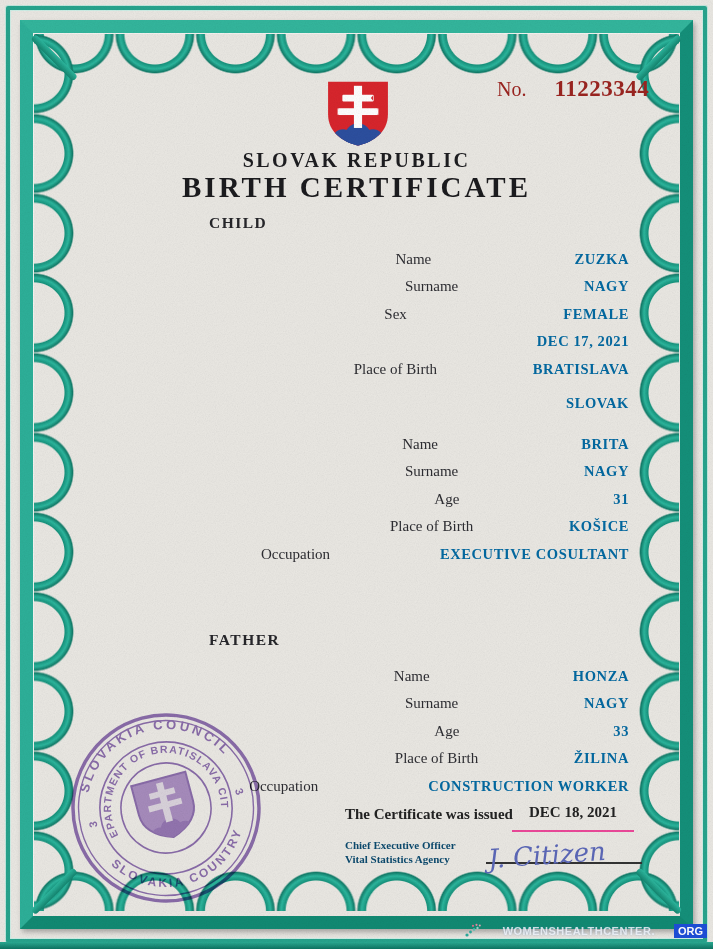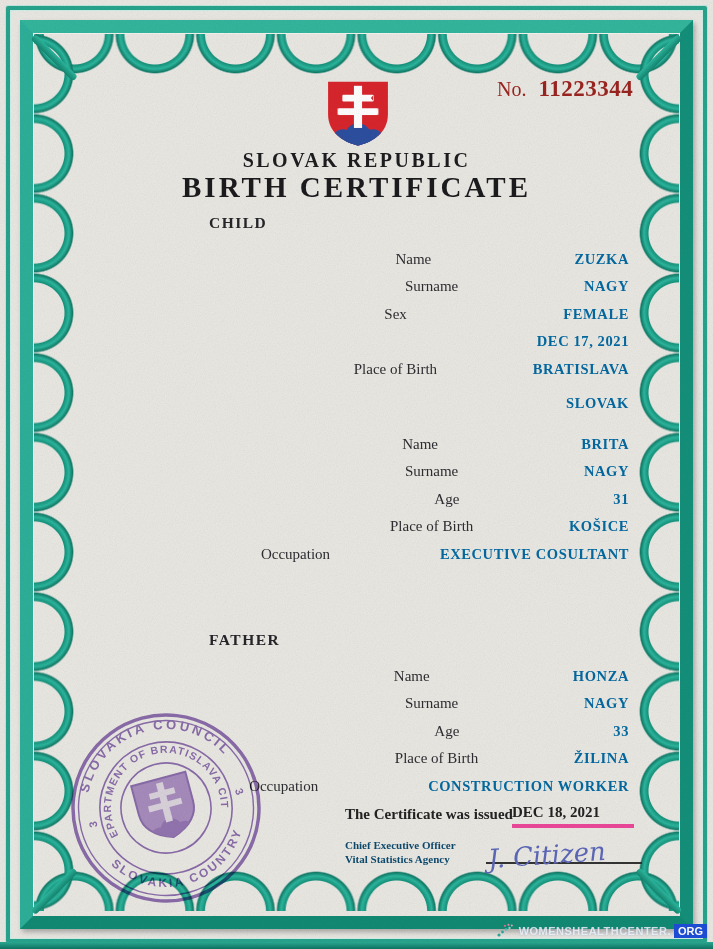--- a/index.html
+++ b/index.html
@@ -29,56 +29,56 @@
   .sc-bottom{left:34px;top:869px;width:645px;height:42px;
     background-image:radial-gradient(circle at 50% 100%, transparent 30px, #16937d 31px, #2cb79e 35px, #117c69 38.5px, transparent 40px);
     background-size:80.6px 42px;background-repeat:repeat-x;}
   .diag{position:absolute;width:60px;height:7px;border-radius:4px;
         background:linear-gradient(#2cb79e,#148570);}
   .d-tl{left:33px;top:33px;transform:rotate(45deg);transform-origin:0 50%;}
   .d-tr{right:33px;top:33px;transform:rotate(-45deg);transform-origin:100% 50%;}
   .d-bl{left:33px;top:909px;transform:rotate(-45deg);transform-origin:0 50%;}
   .d-br{right:33px;top:909px;transform:rotate(45deg);transform-origin:100% 50%;}
   
-  .cert-no{position:absolute;left:497px;top:76px;display:flex;gap:12px;align-items:baseline;
+  .cert-no{position:absolute;left:497px;top:76px;display:flex;gap:28px;align-items:baseline;
            color:#9b2420;}
   .cert-no .no-lbl{font-size:20px;}
   .cert-no .no-val{font-size:23px;font-weight:700;letter-spacing:.5px;}
   .arms{position:absolute;left:324px;top:77px;}
   .country-title{position:absolute;left:0;top:149px;width:100%;text-align:center;
       font-weight:700;font-size:20px;letter-spacing:2.5px;color:#1d1d20;}
   .doc-title{position:absolute;left:0;top:171px;width:100%;text-align:center;
       font-weight:700;font-size:29px;letter-spacing:3px;color:#1b1b1e;}
   
   .sec{position:absolute;left:173px;width:420px;margin-left:36px;}
   .sec h3{margin:0 0 19px;font-size:15.5px;font-weight:700;letter-spacing:1.5px;color:#26262a;}
   .row{display:flex;height:27.4px;align-items:flex-start;justify-content:flex-end;}
   .row .lbl{width:179px;font-size:15px;color:#2d2d32;}
   .row .val{font-size:14.5px;font-weight:700;letter-spacing:.6px;color:#0369a1;}
   .row.gap{margin-top:7px;}
   .sec-child{top:214px;}
   .sec-mother{top:436px;}
   .sec-father{top:631px;}
   
   .issued-label{position:absolute;left:345px;top:806px;font-size:15px;font-weight:700;color:#222;}
-  .issued-date{position:absolute;left:512px;top:804px;width:122px;
-      font-size:15px;font-weight:700;color:#222;border-bottom:4px solid #ec4899;padding-bottom:3px;}
+  .issued-date{position:absolute;left:512px;top:804px;width:122px;text-align:center;
+      font-size:15px;font-weight:700;color:#222;border-bottom:2px solid #ec4899;padding-bottom:9px;}
   .officer{position:absolute;left:345px;top:838px;font-family:Liberation Serif, serif;
       font-size:11px;font-weight:700;color:#0c4a6e;line-height:1.3;}
   .signature-block{position:absolute;left:486px;top:818px;width:156px;height:44px;
       border-bottom:2px solid #333;}
   .signature-text{position:absolute;left:2px;bottom:-8px;
       font-family:"DejaVu Serif",serif;font-style:italic;font-size:26px;color:#5c68b8;
       transform:rotate(-4deg);white-space:nowrap;}
   
   .stamp{position:absolute;left:66px;top:708px;width:200px;height:200px;
       transform:rotate(-15deg);opacity:.82;mix-blend-mode:multiply;}
   .stamp text{font-family:"Liberation Sans",sans-serif;font-weight:700;fill:#7d58ae;}
   
-  .watermark{position:absolute;right:6px;bottom:10px;display:flex;align-items:center;gap:3px;
+  .watermark{position:absolute;right:6px;bottom:10px;display:flex;align-items:center;gap:19px;
       font-family:"Liberation Sans",sans-serif;}
   .wm-name{font-size:11px;font-weight:700;letter-spacing:.5px;color:rgba(248,250,255,.82);
       text-shadow:0 0 2px rgba(100,140,190,.45);}
   .wm-org{font-size:11px;font-weight:700;color:#fff;background:#1d4ed8;padding:1px 4px;}
   
   .grain{position:absolute;inset:0;width:100%;height:100%;opacity:.16;
       mix-blend-mode:multiply;pointer-events:none;}
 </style>
 </head>
 <body>

